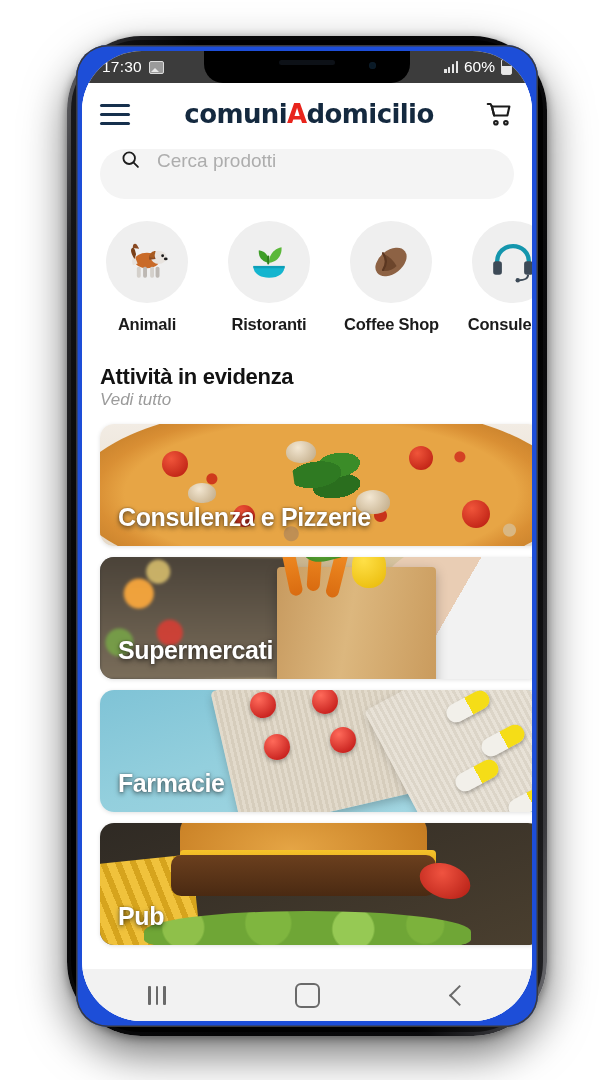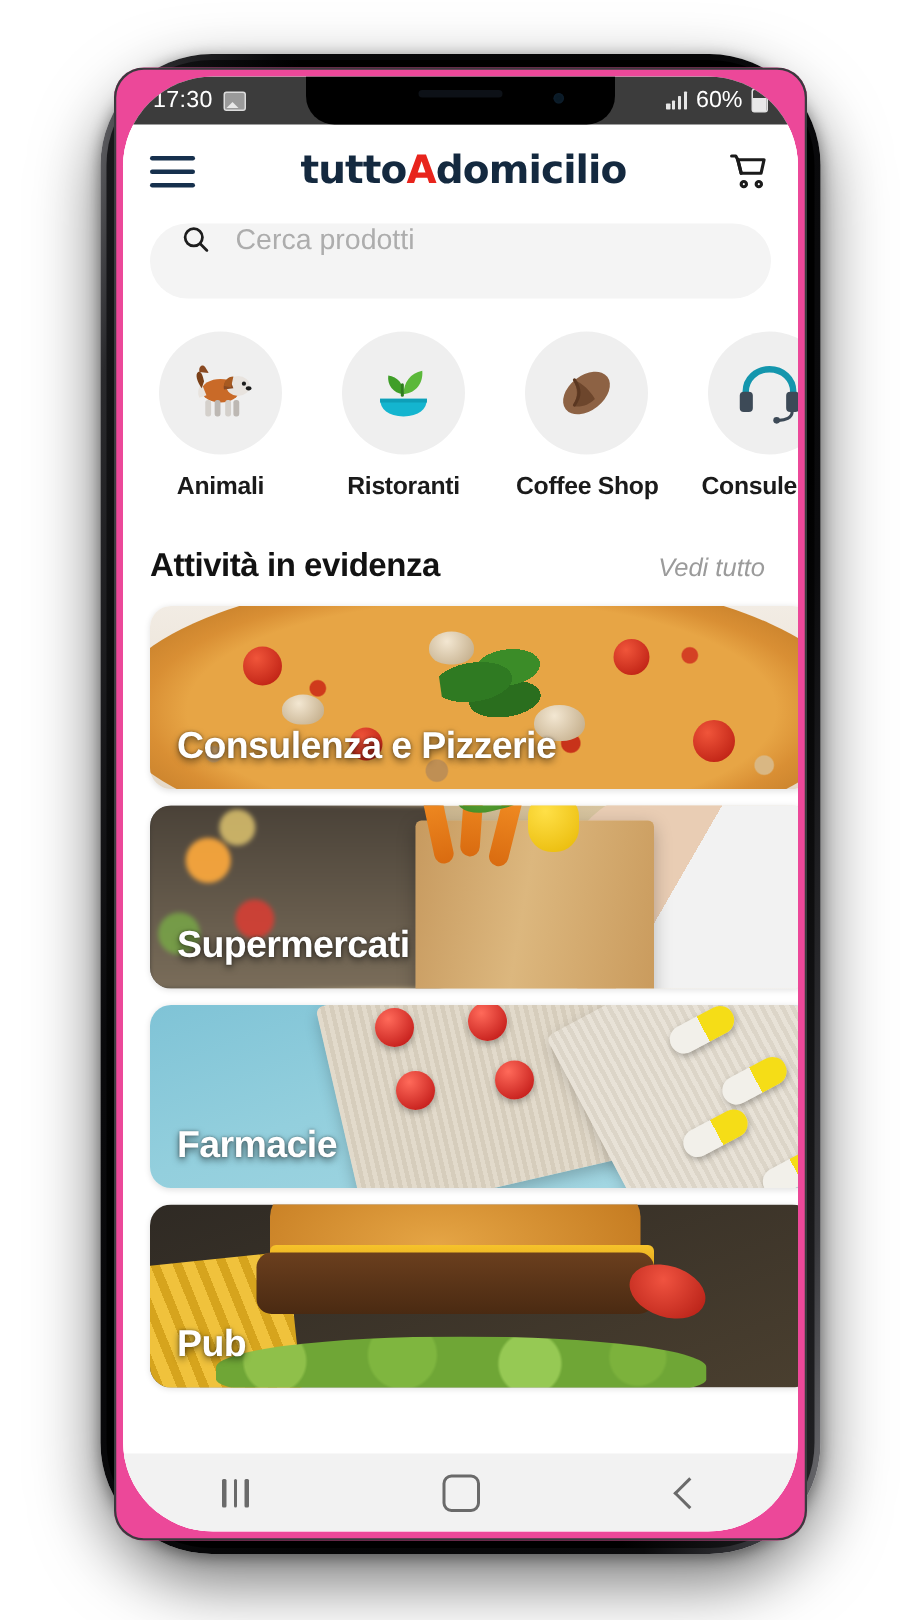--- a/index.html
+++ b/index.html
@@ -22,22 +22,22 @@
     background:
       linear-gradient(100deg,#6e6e72 0%,#2a2a2d 6%,#0a0a0c 18%,#050506 50%,#0b0b0d 82%,#39393d 94%,#77777b 100%);
     box-shadow:0 18px 44px rgba(0,0,0,.55), 0 2px 10px rgba(0,0,0,.4);
   }
   .phone-frame::after{
     content:"";position:absolute;inset:4px;border-radius:70px;
     background:linear-gradient(100deg,#1b1b1e,#000 20%,#000 80%,#232326);
   }
   .phone-inner-ring{
     position:absolute; left:9px; top:9px; right:9px; bottom:9px;
-    border-radius:20px;
-    background:#ec4899;
+    border-radius:32px;
+    background:#1d4ed8;
     box-shadow:inset 0 0 0 1.5px #3a3a3e;
     overflow:hidden;
     padding-left:21px;
   }
   
   .screen{
     position:absolute;
     left:6px; top:6px; right:6px; bottom:6px;
     border-radius:60px;
     background:#ffffff;
@@ -154,20 +154,21 @@
   .cat-circle svg{display:block;}
   .cat-label{
     margin-top:12px;font-size:16.5px;font-weight:bold;color:#1b1b1b;
     white-space:nowrap;letter-spacing:-.2px;
   }
 
   
   .sec-head{
     display:flex;align-items:baseline;justify-content:space-between;
     padding:30px 22px 0 18px;
+    flex-direction:column;
   }
   .sec-title{font-size:22px;font-weight:bold;color:#121212;letter-spacing:-.3px;}
   .sec-link{font-size:17px;color:#9b9b9b;cursor:pointer;font-style:italic;}
 
   
   .cards{padding:14px 0 0 18px;display:flex;flex-direction:column;gap:11px;}
   .card{
     position:relative;height:122px;border-radius:14px;overflow:hidden;
     width:442px;flex:0 0 auto;cursor:pointer;
     box-shadow:0 1px 4px rgba(0,0,0,.12);
@@ -355,21 +356,21 @@
 
       <div class="app">
 
         <div class="appbar">
           <div class="hamburger">
             <span></span>
               <span></span>
               <span></span>
           </div>
           <div class="logo">
-            <span>tutto</span><span class="accent">A</span><span>domicilio</span>
+            <span>comuni</span><span class="accent">A</span><span>domicilio</span>
           </div>
           <div class="cart">
             <svg width="30" height="30" viewBox="0 0 24 24" fill="none" stroke="#1b1b1b" stroke-width="1.7" stroke-linecap="round" stroke-linejoin="round">
               <path d="M3 4h2.2l1.1 2"></path>
               <path d="M6.3 6h14l-1.6 7.2H8.1z"></path>
               <circle cx="9.5" cy="19" r="1.4"></circle>
               <circle cx="17.5" cy="19" r="1.4"></circle>
               <path d="M6.3 6l1.8 7.2"></path>
             </svg>
           </div>

